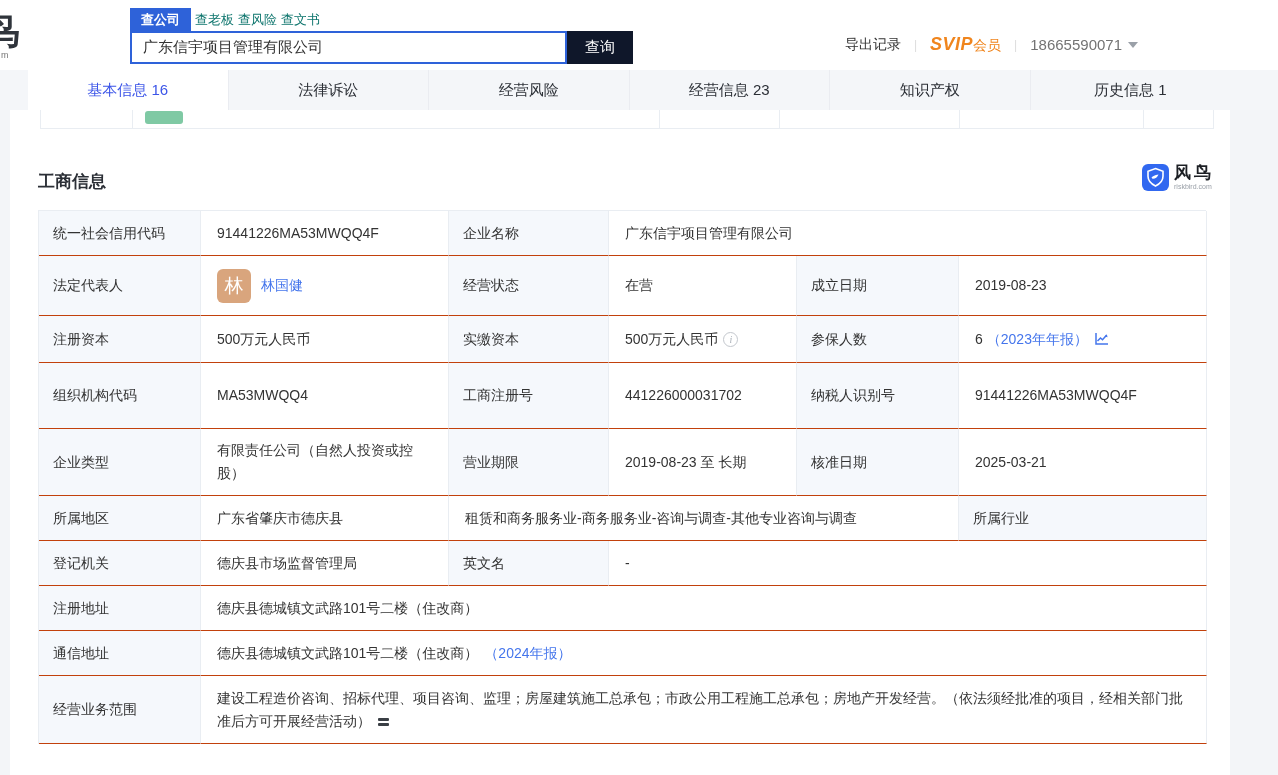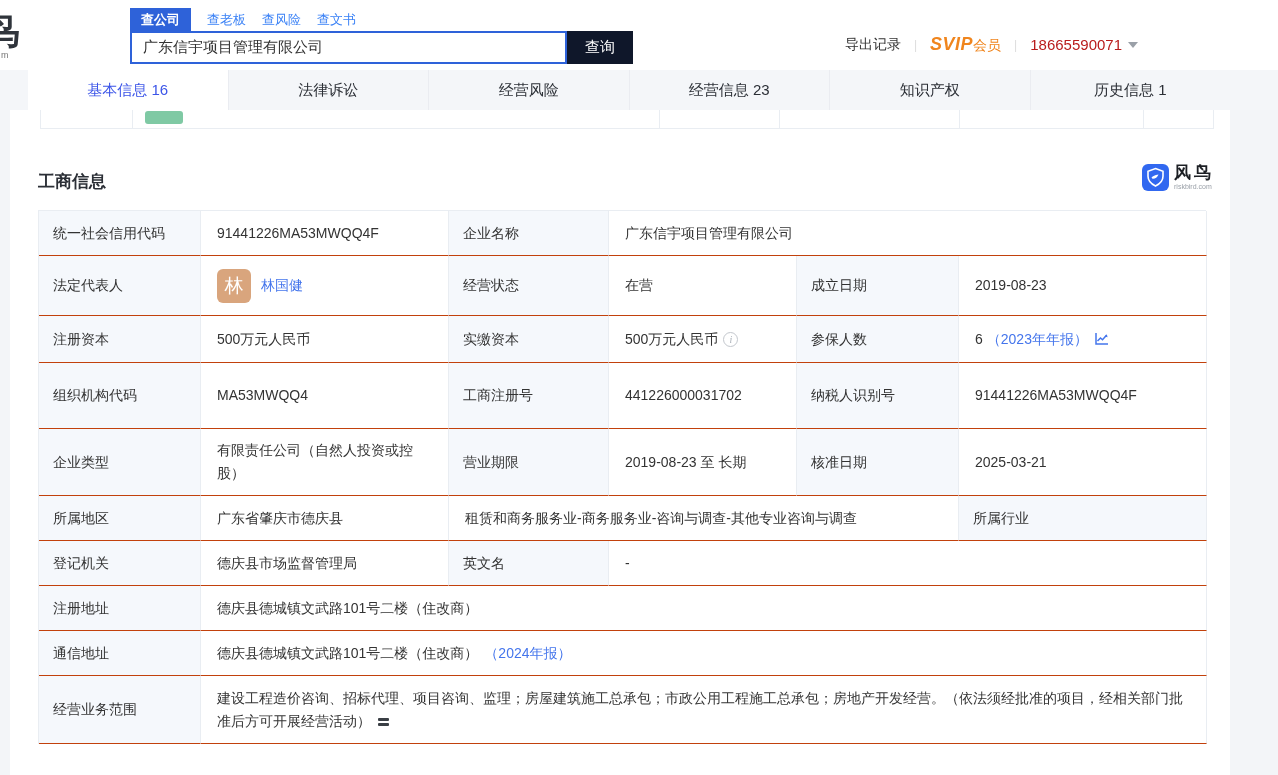--- a/index.html
+++ b/index.html
@@ -7,35 +7,35 @@
     font-family:"Liberation Sans","DejaVu Sans",sans-serif; color:#333; }
   .page { position:relative; width:1278px; height:775px; }
 
   
   .hdr { position:absolute; top:0; left:0; width:1278px; height:70px; background:#fff; z-index:5; }
   .logo-frag { position:absolute; left:0; top:8px; width:30px; height:54px; overflow:hidden; }
   .logo-frag .glyph { position:absolute; left:-17px; top:-2px; font-size:37px; font-weight:bold; color:#2f343b; }
   .logo-frag .dom { position:absolute; left:1px; top:42px; font-size:9px; color:#777; }
 
   .search-area { position:absolute; left:130px; top:8px; }
-  .stabs { display:flex; align-items:center; gap:16px; height:23px; }
-  .stab { font-size:13px; color:#3b82f6; cursor:pointer; padding:3px 0; }
+  .stabs { display:flex; align-items:center; gap:4px; height:23px; }
+  .stab { font-size:13px; color:#0f766e; cursor:pointer; padding:3px 0; }
   .stab.active { background:#2e62d9; color:#fff; padding:3px 11px; font-weight:bold; }
   .search-row { display:flex; margin-top:0; }
   .search-input { width:437px; height:33px; border:2px solid #2e62d9; outline:none;
       font-size:15px; color:#333; padding:0 11px; font-family:inherit; }
   .search-btn { width:66px; height:33px; background:#0f172a; color:#fff; border:none;
       font-size:15px; cursor:pointer; font-family:inherit; }
 
   .hdr-right { position:absolute; right:140px; top:34px; display:flex; align-items:center; gap:13px; font-size:14px; }
   .sep { color:#ddd; font-size:12px; }
   .svip { color:#f0851d; cursor:pointer; white-space:nowrap; }
   .svip .sv { font-weight:bold; font-style:italic; font-size:18px; letter-spacing:.5px; }
   .phone-box { display:flex; align-items:center; gap:6px; cursor:pointer; }
-  .phone { font-size:15px; color:#b91c1c; }
+  .phone { font-size:15px; color:#737373; }
   .caret { width:0; height:0; border-left:5px solid transparent; border-right:5px solid transparent; border-top:6px solid #9aa0a8; }
 
   
   .tabband { position:absolute; top:70px; left:0; width:1278px; height:40px; background:#f4f6f9; z-index:4; }
   .tabs { position:absolute; left:28px; top:0; width:1202px; height:40px; display:flex; }
   .tab { flex:1; display:flex; align-items:center; justify-content:center; font-size:15px;
       color:#2b2f36; cursor:pointer; border-left:1px solid #eaecf1; }
   .tab:first-child { border-left:none; }
   .tab.active { background:#fff; color:#3c55e8; }
 

